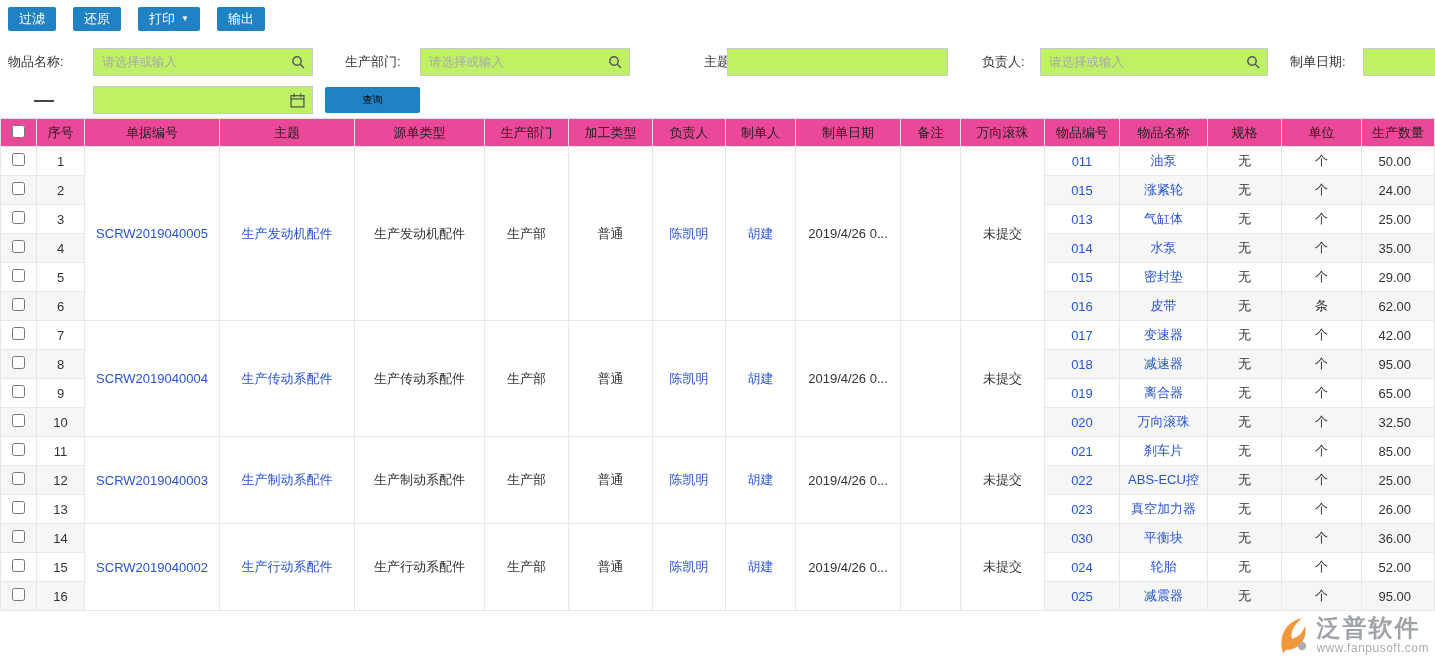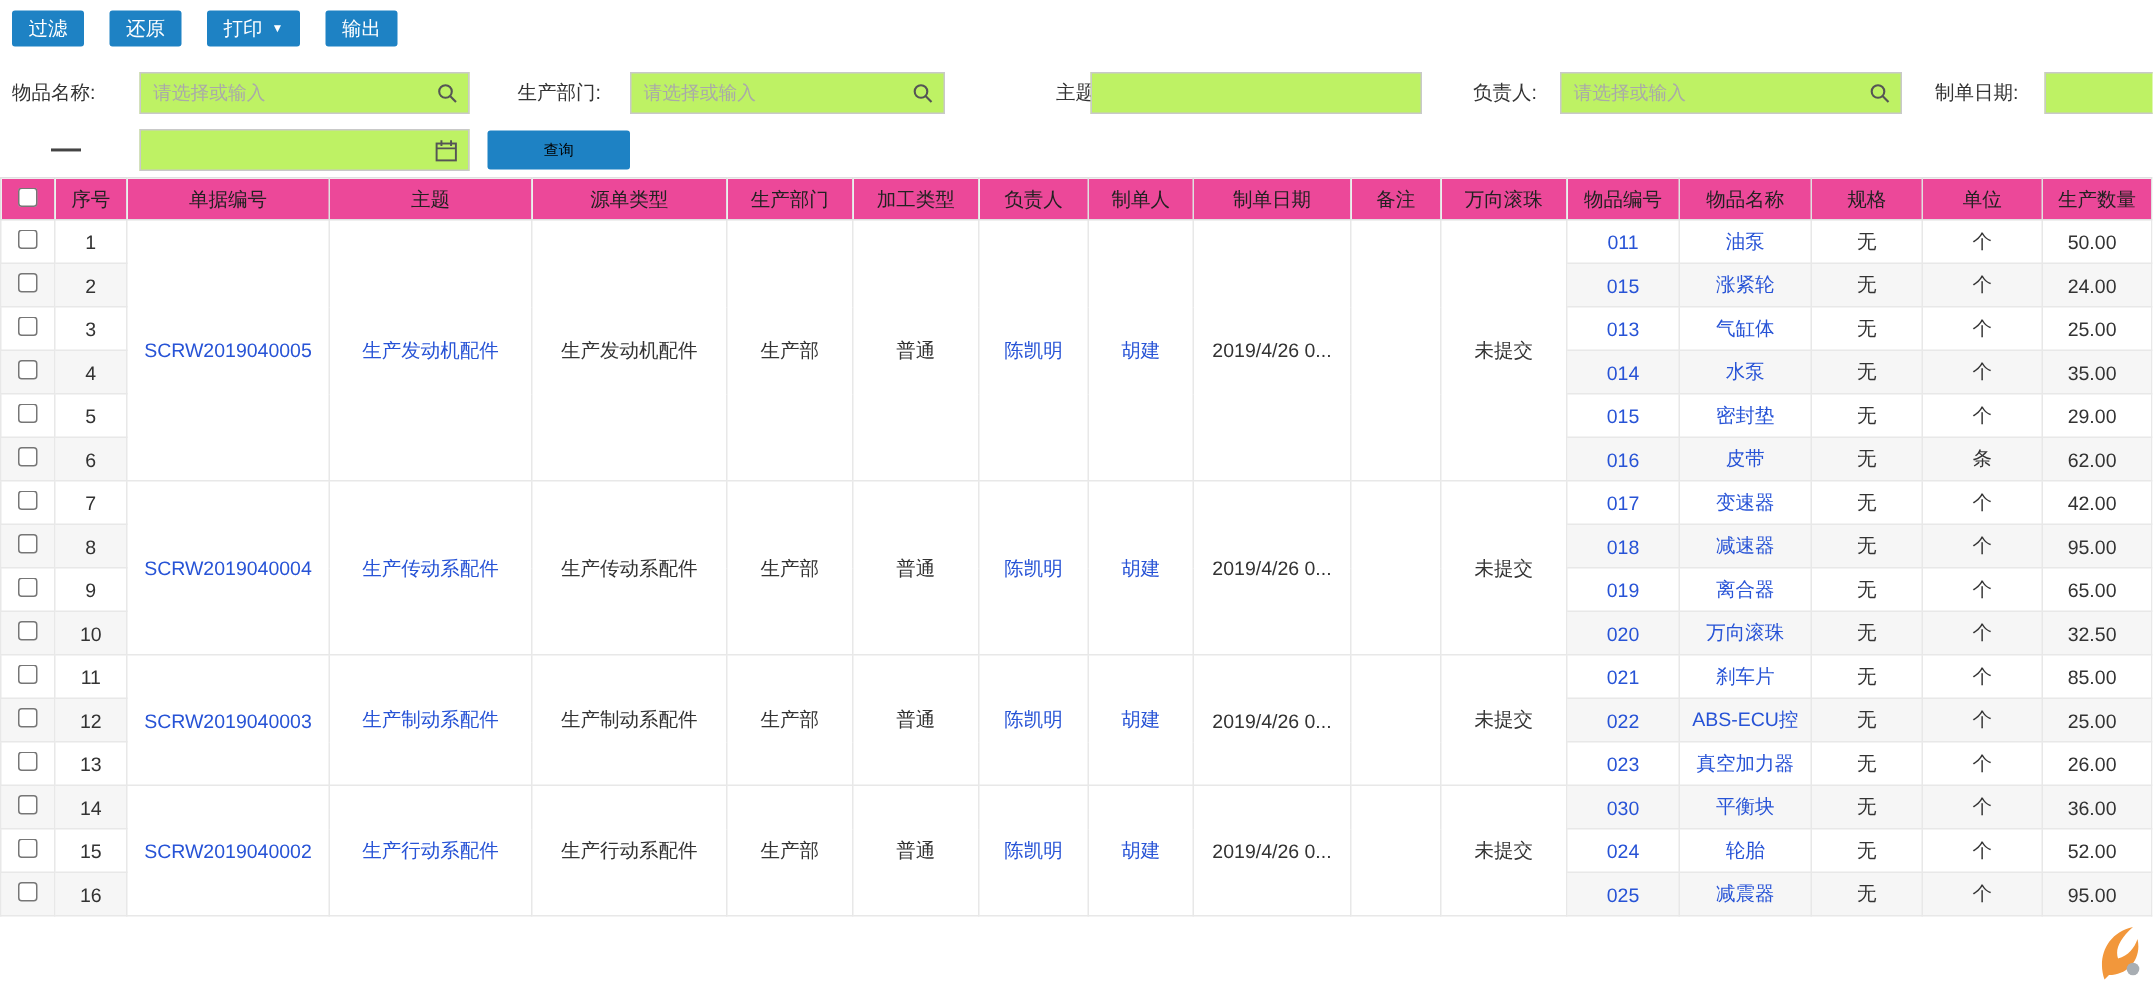--- a/index.html
+++ b/index.html
@@ -391,15 +391,19 @@
           <td class="num">95.00</td>
         </tr>
       </tbody>
   </table>
 
   <div class="watermark">
     <svg width="34" height="40" viewBox="0 0 34 40">
       <path d="M8 38 C3 24 9 7 27 3 C18 11 15 18 17 24 C24 22 28 17 30 11 C33 24 24 35 11 35 Z" fill="#f08519"></path>
       <circle cx="27" cy="31" r="4.2" fill="#9aa0a6"></circle>
     </svg>
+    <div class="wm-text">
+      <div class="wm-brand">泛普软件</div>
+      <div class="wm-site">www.fanpusoft.com</div>
+    </div>
   </div>
 
 </div>
 
 </body></html>

